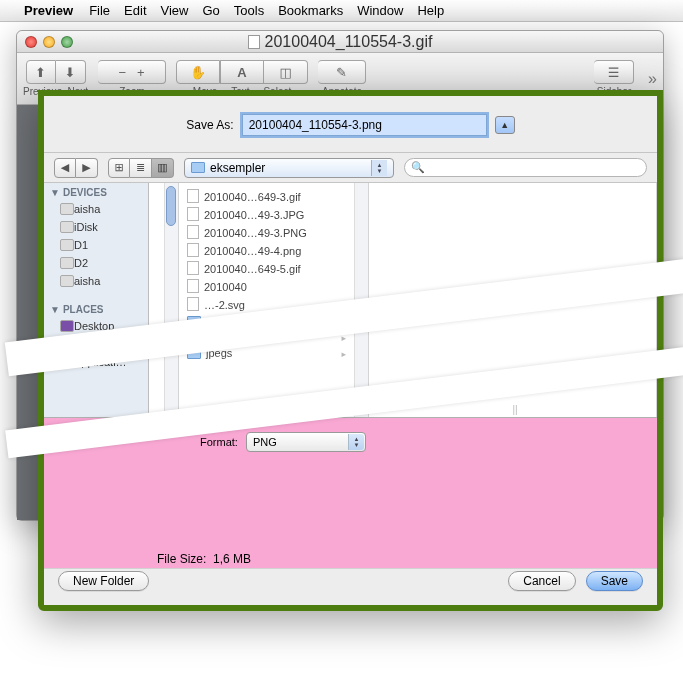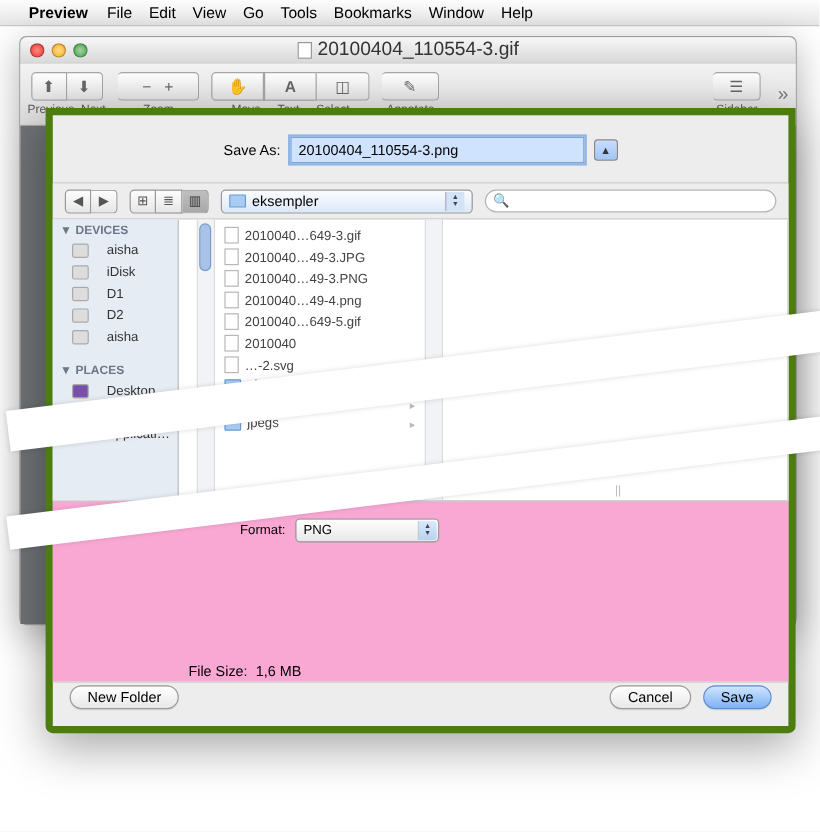--- a/index.html
+++ b/index.html
@@ -57,21 +57,21 @@
 .segbtn.active{background:linear-gradient(#bfbfbf,#a8a8a8);color:#333}
 .pathbtn{height:20px;width:210px;border:1px solid #999;border-radius:4px;background:linear-gradient(#fbfdff,#dce8f8);display:flex;align-items:center;padding:0 6px;gap:5px;font-size:12px}
 .pathbtn .arrow-block{margin-left:auto;width:16px;height:16px;background:#d4e3f6;border-left:1px solid #aac;display:flex;flex-direction:column;align-items:center;justify-content:center;font-size:6px;color:#445}
 .folder-icon{width:14px;height:11px;background:#a8cdf5;border:1px solid #6a9bd0;border-radius:1px;display:inline-block}
 .search{flex:1;height:19px;border:1px solid #b5b5b5;border-radius:10px;background:#fff;display:flex;align-items:center;padding:0 6px;color:#888}
 
 
 .browser{height:235px;background:#fff;display:flex;border-bottom:1px solid #b0b0b0}
 .sidebar{width:105px;background:#e6ecf3;border-right:1px solid #bdbdbd;overflow:hidden;font-size:11px}
 .side-header{padding:4px 6px 2px;color:#6b7786;font-weight:bold;font-size:10px;display:flex;align-items:center;gap:3px}
-.side-item{padding:3px 6px 3px 16px;display:flex;align-items:flex-start;gap:15px;color:#333}
+.side-item{padding:3px 6px 3px 16px;display:flex;align-items:flex-start;gap:0;color:#333}
 .side-item .sicon{width:14px;height:12px;display:inline-block;border:1px solid #aaa;background:#ddd;border-radius:2px}
 .side-sep{height:10px}
 .col{border-right:1px solid #d4d4d4;position:relative;overflow:hidden}
 .col .scroll-gutter{position:absolute;right:0;top:0;bottom:0;width:14px;background:#f2f3f6;border-left:1px solid #ddd}
 .col .thumb{position:absolute;right:2px;top:3px;width:10px;height:40px;background:#a9c3e8;border:1px solid #7b9cc8;border-radius:5px}
 .col1{width:30px}
 .col2{width:190px;font-size:11px}
 .filelist{list-style:none;margin:0;padding:4px 0}
 .filelist li{padding:2px 18px 2px 8px;display:flex;align-items:flex-end;gap:5px;color:#444}
 .filelist li.folder::after{content:"▸";margin-left:auto;color:#b9b9b9;font-size:9px;padding-right:4px}

